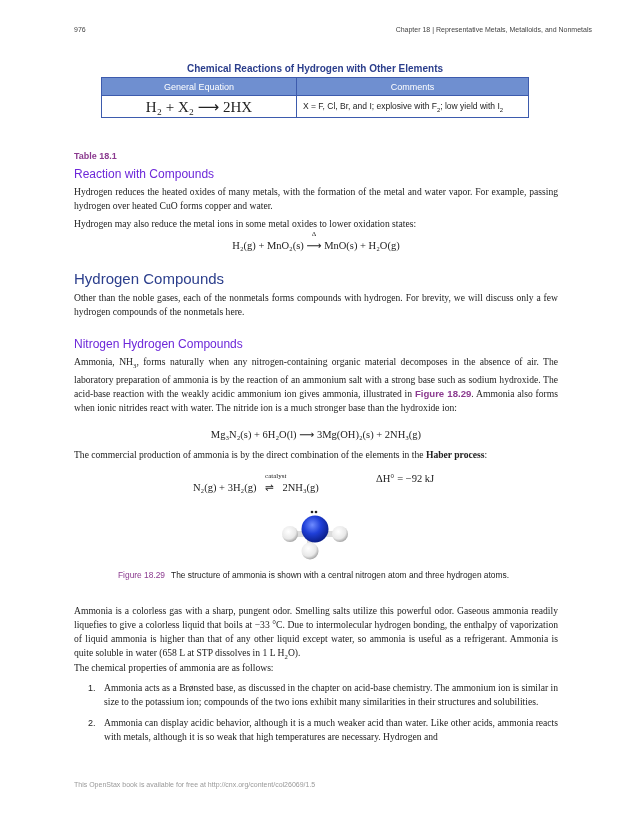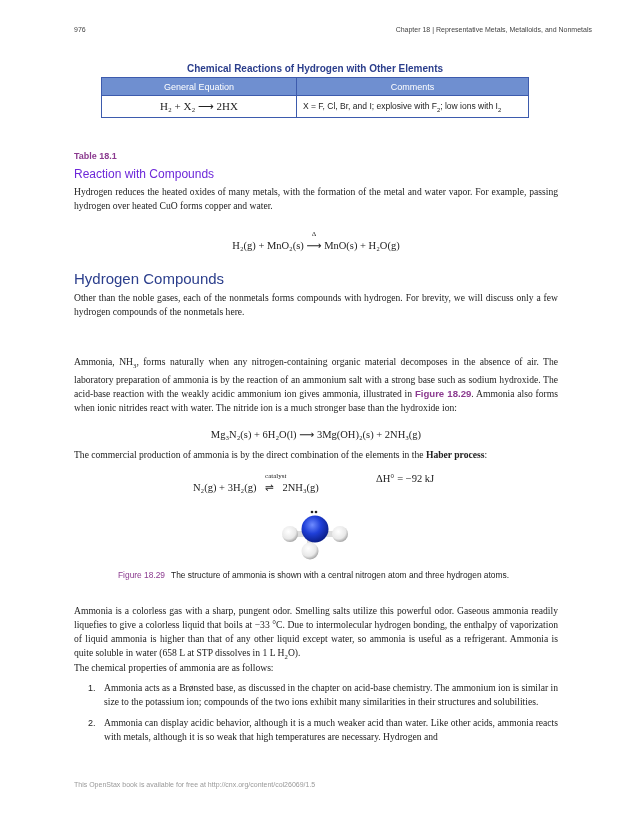--- a/index.html
+++ b/index.html
@@ -4,21 +4,21 @@
 <style>
   html, body { margin: 0; padding: 0; background: #ffffff; }
   body { width: 630px; height: 815px; position: relative; overflow: hidden; }
   .page { position: absolute; left: 0; top: 0; width: 630px; height: 815px; padding-left: 36px; }
   .hdr-left { position: absolute; left: 74px; top: 26px; font: 7px "Liberation Sans", sans-serif; color: #444; }
   .hdr-right { position: absolute; right: 74px; top: 26px; font: 7px "Liberation Sans", sans-serif; color: #444; }
   .tbl-title { position: absolute; left: 101px; width: 428px; top: 63px; text-align: center; font: bold 10px "Liberation Sans", sans-serif; color: #2b3e8c; }
   table.rx { position: absolute; left: 101px; top: 77px; width: 428px; border-collapse: collapse; }
   table.rx th { background: #6f8fd0; color: #ffffff; font: 9px "Liberation Sans", sans-serif; height: 17px; border: 1px solid #3d5bad; padding: 0; margin-top: 29px; }
   table.rx td { height: 21px; border: 1px solid #3d5bad; padding: 0 6px; font-size: 9px; color: #222; }
-  table.rx td.eq { text-align: center; font-family: "Liberation Serif", serif; font-size: 11px; width: 182px; }
+  table.rx td.eq { text-align: center; font-family: "Liberation Serif", serif; font-size: 15px; width: 182px; }
   table.rx td.cm { font-family: "Liberation Sans", sans-serif; font-size: 8.5px; }
   .tbl-label { position: absolute; left: 74px; top: 127px; font: bold 9px "Liberation Sans", sans-serif; color: #8b3a8f; margin-top: 24px; }
   h3 { position: absolute; left: 74px; margin: 0; font: 12px "Liberation Sans", sans-serif; color: #6d28d9; }
   h2 { position: absolute; left: 74px; margin: 0; font: 15px "Liberation Sans", sans-serif; color: #2b3e8c; text-align: center; }
   .para { position: absolute; left: 74px; width: 484px; margin: 0; font: 9.6px/14px "Liberation Serif", serif; color: #222; text-align: justify; }
   .eqn { position: absolute; left: 74px; width: 484px; text-align: center; font: 10.5px "Liberation Serif", serif; color: #222; }
   sub { font-size: 70%; }
   .link { font-family: "Liberation Sans", sans-serif; font-weight: bold; color: #8b3a8f; }
   .over { display: inline-block; position: relative; text-align: center; }
   .over .top { position: absolute; left: 0; right: 0; top: -9px; font-size: 7px; }
@@ -42,37 +42,39 @@
   <table class="rx">
     <thead>
       <tr>
         <th>General Equation</th>
         <th>Comments</th>
       </tr>
     </thead>
     <tbody>
       <tr>
         <td class="eq">H₂ + X₂ ⟶ 2HX</td>
-        <td class="cm"><span>X = F, Cl, Br, and I; explosive with F</span><sub>2</sub><span>; low ions with I</span><sub>2</sub></td>
+        <td class="cm"><span>X = F, Cl, Br, and I; explosive with F</span><sub>2</sub><span>; low yield with I</span><sub>2</sub></td>
       </tr>
     </tbody>
   </table>
   <div class="tbl-label">Table 18.1</div>
 
   <h3 style="top:167px">Reaction with Compounds</h3>
   <p class="para" style="top:185px">Hydrogen reduces the heated oxides of many metals, with the formation of the metal and water vapor. For example, passing hydrogen over heated CuO forms copper and water.</p>
+  <p class="para" style="top:217px">Hydrogen may also reduce the metal ions in some metal oxides to lower oxidation states:</p>
   <div class="eqn" style="top:239px">
     <span>H₂(g) + MnO₂(s)</span>
     <span class="over"><span class="top">Δ</span>⟶</span>
     <span>MnO(s) + H₂O(g)</span>
   </div>
 
   <h2 style="top:270px">Hydrogen Compounds</h2>
   <p class="para" style="top:291px">Other than the noble gases, each of the nonmetals forms compounds with hydrogen. For brevity, we will discuss only a few hydrogen compounds of the nonmetals here.</p>
 
+  <h3 style="top:337px">Nitrogen Hydrogen Compounds</h3>
   <p class="para" style="top:355px"><span>Ammonia, NH</span><sub>3</sub><span>, forms naturally when any nitrogen-containing organic material decomposes in the absence of air. The laboratory preparation of ammonia is by the reaction of an ammonium salt with a strong base such as sodium hydroxide. The acid-base reaction with the weakly acidic ammonium ion gives ammonia, illustrated in </span><a class="link">Figure 18.29</a><span>. Ammonia also forms when ionic nitrides react with water. The nitride ion is a much stronger base than the hydroxide ion:</span></p>
   <div class="eqn" style="top:428px">Mg₃N₂(s) + 6H₂O(l) ⟶ 3Mg(OH)₂(s) + 2NH₃(g)</div>
   <p class="para" style="top:448px"><span>The commercial production of ammonia is by the direct combination of the elements in the </span><b>Haber process</b><span>:</span></p>
   <div class="eqn" style="top:473px; text-align:left; left:193px; width:260px">
     <span>N₂(g) + 3H₂(g)</span>
     <span class="over" style="margin:8px 6px"><span class="top">catalyst</span><span>⇌</span></span>
     <span>2NH₃(g)</span>
   </div>
   <div class="eqn" style="top:473px; left:376px; width:80px; text-align:left">ΔH° = −92 kJ</div>
 

